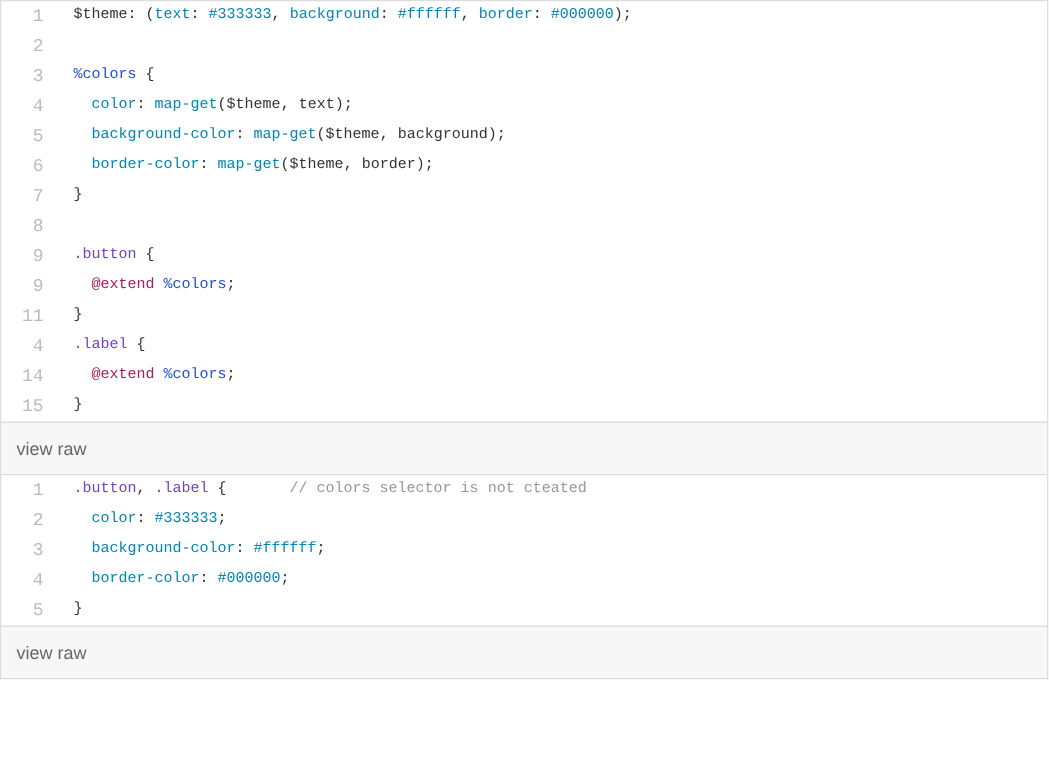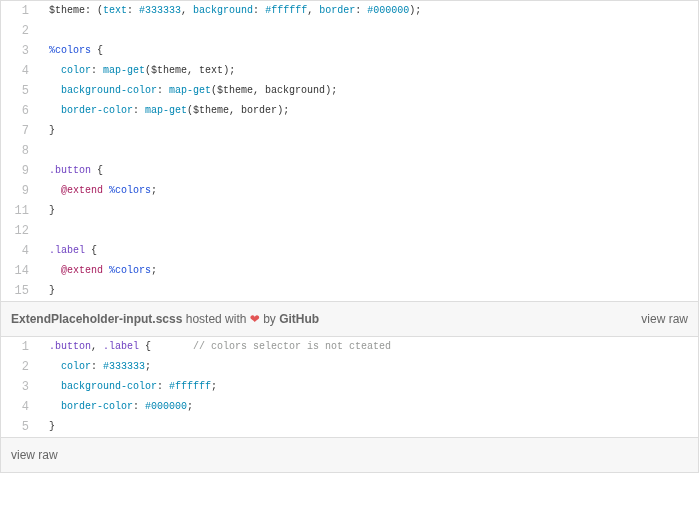--- a/index.html
+++ b/index.html
@@ -69,40 +69,33 @@
       </div>
     <div class="code-line">
         <div class="line-num">9</div>
         <div class="line-code"><span>  </span><span class="tok-ext">@extend</span><span> </span><span class="tok-placeholder">%colors</span><span class="tok-punc">;</span></div>
       </div>
     <div class="code-line">
         <div class="line-num">11</div>
         <div class="line-code"><span class="tok-punc">}</span></div>
       </div>
     <div class="code-line">
-        <div class="line-num">12</div>
-        <div class="line-code"></div>
-      </div>
-    <div class="code-line">
         <div class="line-num">4</div>
         <div class="line-code"><span class="tok-sel">.label</span><span class="tok-punc"> {</span></div>
       </div>
     <div class="code-line">
         <div class="line-num">14</div>
         <div class="line-code"><span>  </span><span class="tok-ext">@extend</span><span> </span><span class="tok-placeholder">%colors</span><span class="tok-punc">;</span></div>
       </div>
     <div class="code-line">
         <div class="line-num">15</div>
         <div class="line-code"><span class="tok-punc">}</span></div>
       </div>
   </div>
   <div class="meta-bar">
-    <div class="meta-left">
-      <a href="#" class="filename">ExtendPlaceholder-input.scss</a><span> hosted with </span><span class="heart">❤</span><span> by </span><a href="#" class="gh">GitHub</a>
-    </div>
     <a href="#" class="view-raw">view raw</a>
   </div>
 </div>
 
 <div class="gist" style="border-top:none;">
   <div class="code-area">
     <div class="code-line">
         <div class="line-num">1</div>
         <div class="line-code"><span class="tok-sel">.button</span><span class="tok-punc">, </span><span class="tok-sel">.label</span><span class="tok-punc"> { </span><span class="tok-comment">// colors selector is not cteated</span></div>
       </div>

